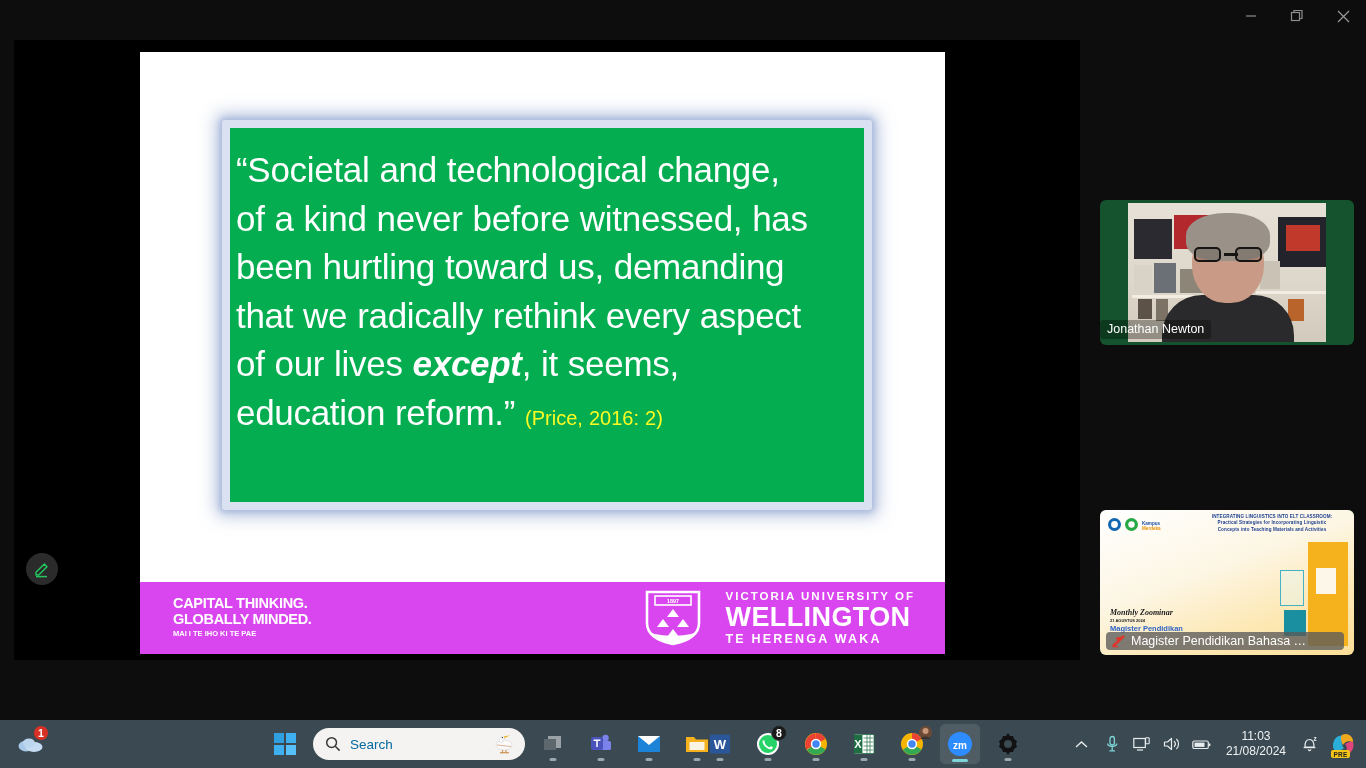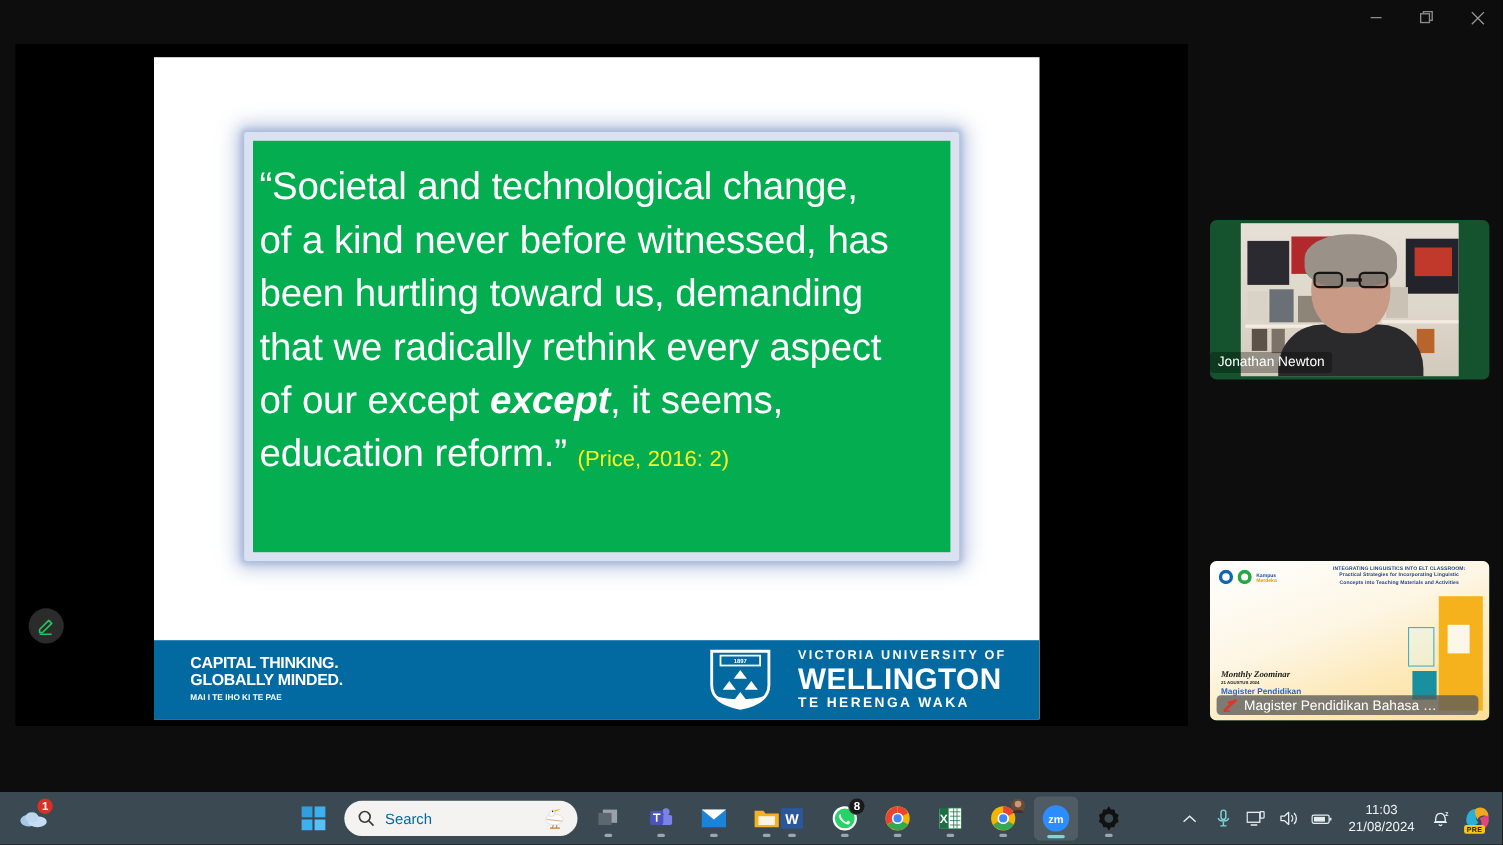--- a/index.html
+++ b/index.html
@@ -55,21 +55,21 @@
   }
   .quote-text .em { font-weight: 700; font-style: italic; }
   .cite {
     color: #fbfb23; font-size: 20px; font-weight: 400; letter-spacing: 0px;
     white-space: nowrap;
   }
 
   
   .slide-footer {
     position: absolute; left: 0; bottom: 0; width: 805px; height: 72px;
-    background: #0369a1; display: flex; align-items: center;
+    background: #d946ef; display: flex; align-items: center;
   }
   .tagline { position: absolute; left: 33px; top: 14px; color: #ffffff; }
   .tagline .l1, .tagline .l2 {
     font-size: 14.5px; font-weight: 700; letter-spacing: -0.3px; line-height: 15.5px;
     font-family: "Liberation Sans", sans-serif;
   }
   .tagline .l3 { font-size: 7.5px; font-weight: 700; letter-spacing: 0px; margin-top: 2px; }
 
   .vuw-logo {
     position: absolute; right: 30px; top: 8px; display: flex; align-items: center; gap: 24px;
@@ -212,21 +212,21 @@
 
     <div class="slide">
 
       <div class="quote-glow">
         <div class="quote-box">
           <div class="quote-text">
             <div>“Societal and technological change,</div>
             <div>of a kind never before witnessed, has</div>
             <div>been hurtling toward us, demanding</div>
             <div>that we radically rethink every aspect</div>
-            <div><span>of our except </span><span class="em">except</span><span>, it seems,</span></div>
+            <div><span>of our lives </span><span class="em">except</span><span>, it seems,</span></div>
             <div><span>education reform.”</span> <span class="cite">(Price, 2016: 2)</span></div>
           </div>
         </div>
       </div>
 
       <div class="slide-footer">
         <div class="tagline">
           <div class="l1">CAPITAL THINKING.</div>
           <div class="l2">GLOBALLY MINDED.</div>
           <div class="l3">MAI I TE IHO KI TE PAE</div>

